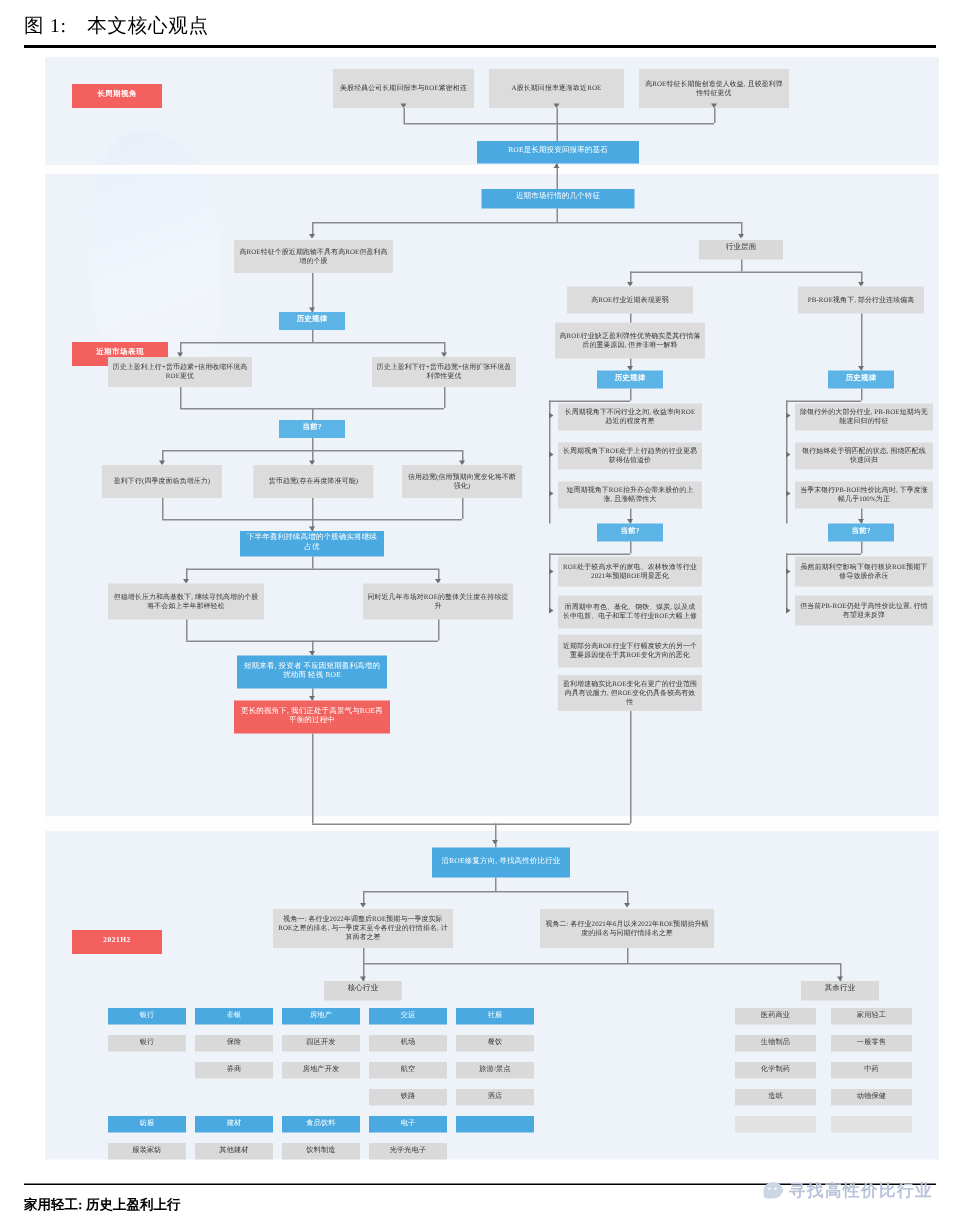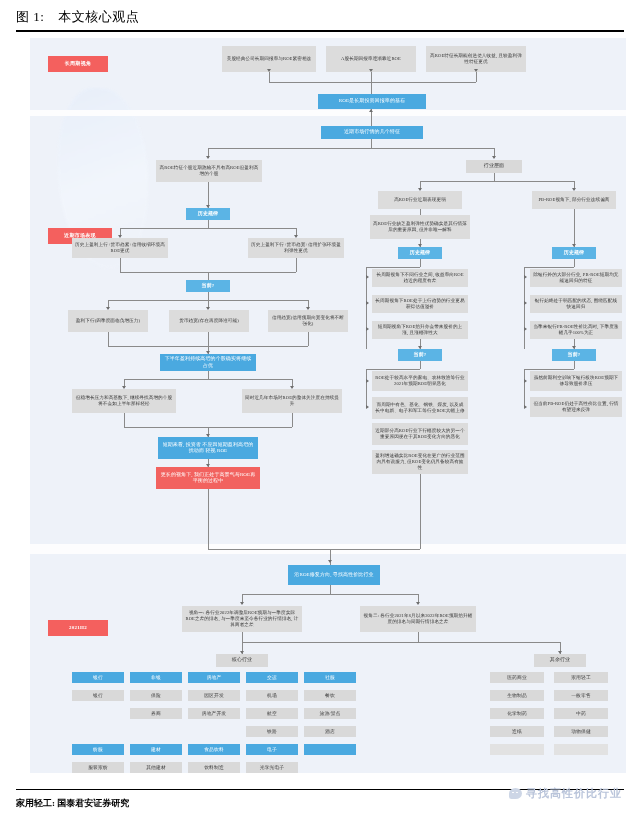--- a/index.html
+++ b/index.html
@@ -369,20 +369,20 @@
     <div class="node ind ind-grey" style="left:524px;top:652px;width:54px;height:11px;">一般零售</div>
     <div class="node ind ind-grey" style="left:524px;top:670px;width:54px;height:11px;">中药</div>
     <div class="node ind ind-grey" style="left:524px;top:688px;width:54px;height:11px;">动物保健</div>
     <div class="node ind ind-ghost" style="left:524px;top:706px;width:54px;height:11px;"></div>
 
   </div>
 
   <div class="foot-rule"></div>
   <div class="foot-src">
     <span>家用轻工:</span>
-    <span>国泰君安证券研究</span>
+    <span>历史上盈利上行</span>
   </div>
   <div class="wechat">
     <span class="bubble"></span>
     <span>寻找高性价比行业</span>
   </div>
 
 </div>
 
 </body></html>

